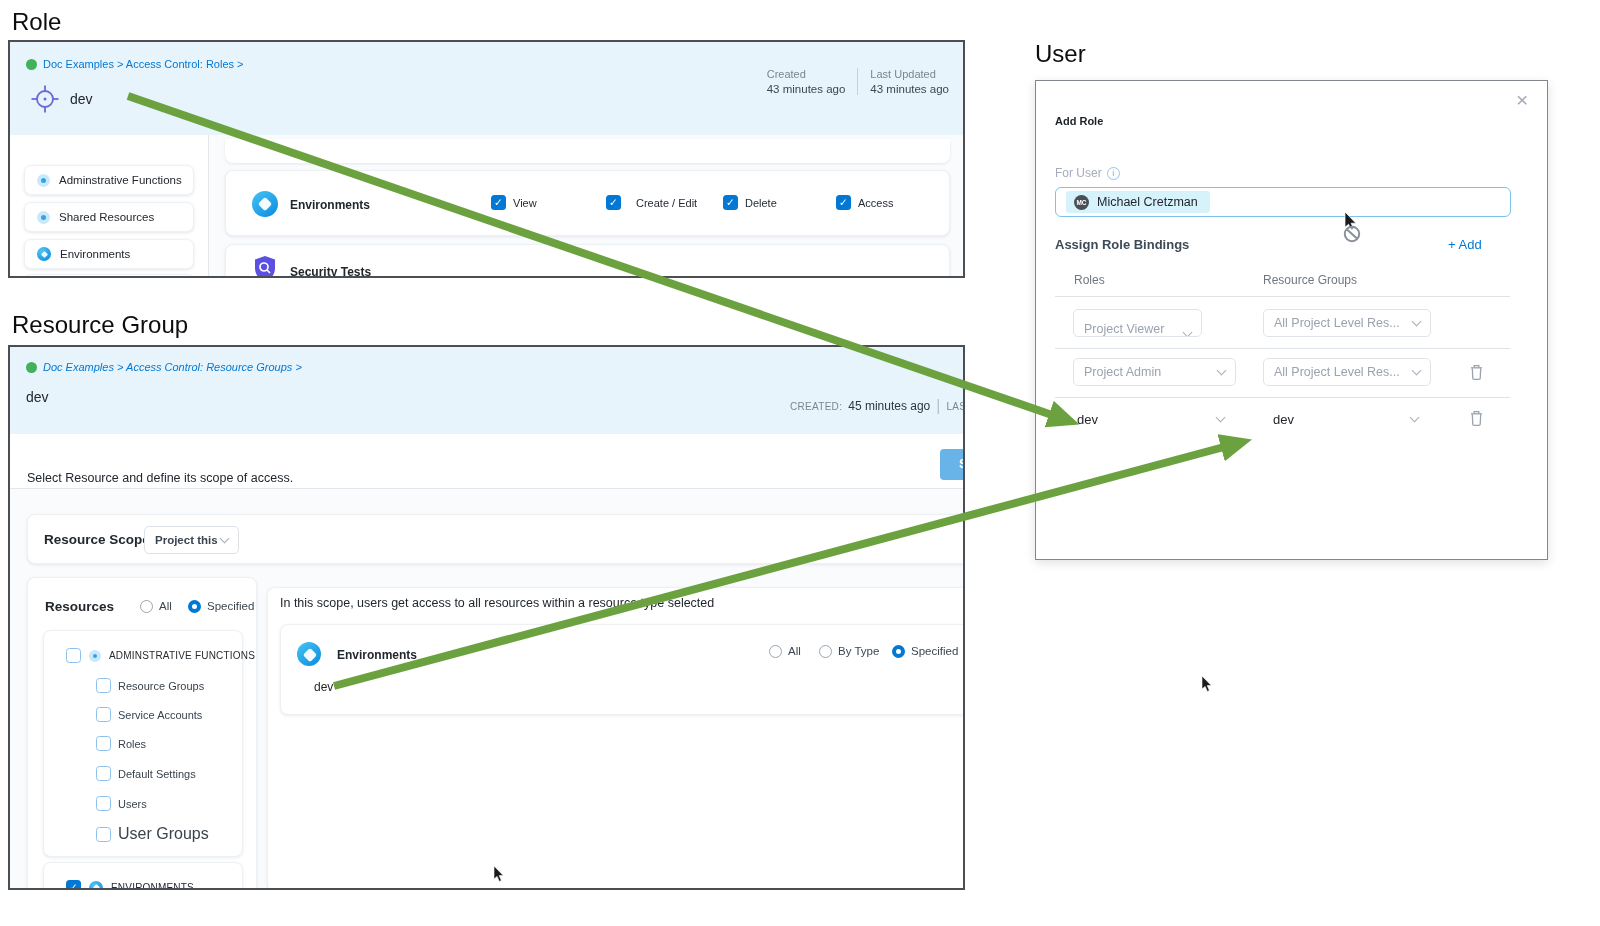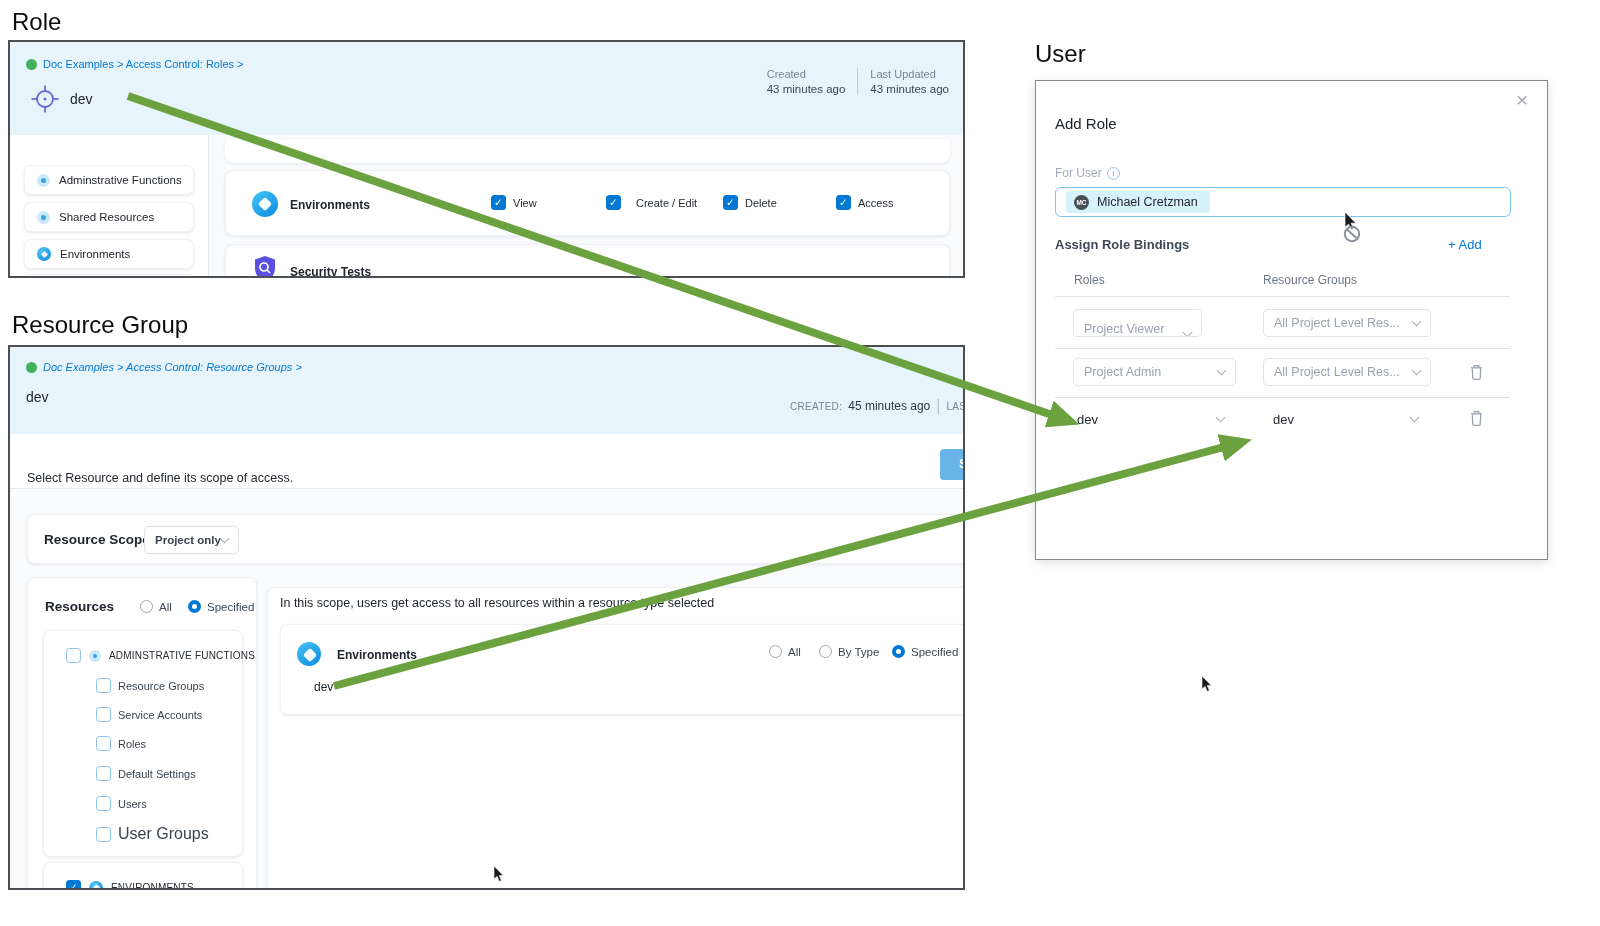--- a/index.html
+++ b/index.html
@@ -25,21 +25,21 @@
   .blue-orb::after { content:""; position:absolute; left:4.5px; top:4.5px; width:5px; height:5px; background:rgba(255,255,255,.92); transform:rotate(45deg); border-radius:1px; }
   .big-orb { position:absolute; width:26px; height:26px; border-radius:50%; background:linear-gradient(140deg,#45c4f3,#0b8be0); }
   .big-orb::after { content:""; position:absolute; left:8px; top:8px; width:10px; height:10px; background:rgba(255,255,255,.95); transform:rotate(45deg); border-radius:2px; }
   .cb { width:15px; height:15px; border-radius:3.5px; flex:none; }
   .cb.on { background:#0278d5; color:#fff; font-size:10.5px; line-height:15px; text-align:center; font-family:"DejaVu Sans",sans-serif; }
   .cb.on::after { content:"✓"; }
   .cb.off { background:#fff; border:1.5px solid #8ec0ea; }
   .radio { width:13px; height:13px; border-radius:50%; background:#fff; flex:none; }
   .radio.on { border:4.2px solid #0278d5; }
   .radio.off { border:1.5px solid #9aa6b0; }
-  .radio-row { position:absolute; display:flex; align-items:center; gap:6px; font-size:11.5px; color:#3c4650; white-space:nowrap; }
+  .radio-row { position:absolute; display:flex; gap:6px; font-size:11.5px; color:#3c4650; white-space:nowrap; }
   .cb-row { position:absolute; display:flex; align-items:center; gap:7px; font-size:11px; color:#252b31; white-space:nowrap; }
   .sel { position:absolute; border:1px solid #e0e4e9; border-radius:5px; background:#fff; color:#9aa3af; font-size:12.5px; display:flex; align-items:center; justify-content:space-between; padding:0 10px; white-space:nowrap; overflow:hidden; }
   .chev { width:7px; height:7px; border-right:1.6px solid #a7aeb8; border-bottom:1.6px solid #a7aeb8; transform:rotate(45deg); margin-top:-4px; flex:none; }
   .divline { position:absolute; border-top:1px solid #dfe3e8; }
   .col-h { position:absolute; font-size:12px; color:#6f7780; }
   .plain-val { position:absolute; font-size:13px; color:#22272d; }
   .trash { position:absolute; cursor:pointer; }
   .note { position:absolute; font-size:12.5px; color:#22272d; white-space:nowrap; }
   .btn-save { position:absolute; background:#68b3e7; color:#fff; font-size:12.5px; font-weight:bold; border:none; border-radius:4px; text-align:center; line-height:31px; }
   .info-i { width:13px; height:13px; border-radius:50%; border:1px solid #9fc0e4; color:#8aa9cc; font-size:9px; line-height:11px; text-align:center; display:inline-block; }
@@ -151,21 +151,21 @@
     <div class="abs" style="left:0; top:87px; right:0; height:55px; background:#fff; border-bottom:1px solid #e3e7eb;">
       <div class="abs" style="left:17px; top:37px; font-size:12.5px;">Select Resource and define its scope of access.</div>
       <div class="btn-save" style="left:930px; top:15px; width:60px; height:31px;">Sav</div>
     </div>
 
     <div class="abs" style="left:0; top:142px; right:0; bottom:0; background:#fafbfd;"></div>
 
     <div class="card" style="left:17px; top:167px; width:990px; height:50px;">
       <div class="abs" style="left:16px; top:17px; font-size:13.5px; font-weight:bold;">Resource Scope</div>
       <div class="sel" style="left:116px; top:11px; width:95px; height:28px; color:#394450; font-weight:bold; font-size:11.5px; border-color:#dde1e6;">
-        <span>Project only</span>
+        <span>Project this</span>
         <span class="chev"></span>
       </div>
     </div>
 
     <div class="card" style="left:17px; top:230px; width:230px; height:320px; border-radius:8px;">
       <div class="abs" style="left:17px; top:21px; font-size:13.5px; font-weight:bold;">Resources</div>
       <div class="radio-row" style="left:112px; top:22px;">
         <span class="radio off"></span>
         <span>All</span>
       </div>
@@ -234,21 +234,21 @@
         </div>
         <div class="abs" style="left:33px; top:55px; font-size:12px;">dev</div>
       </div>
     </div>
   </div>
 
   <div class="heading" style="left:1035px; top:40px;">User</div>
 
   <div class="dialog" style="left:1035px; top:80px; width:513px; height:480px;">
     <div class="abs" style="left:480px; top:8px; font-size:21px; color:#a3aab4; line-height:21px; cursor:pointer;">×</div>
-    <div class="abs" style="left:19px; top:34px; font-size:15px; font-weight:normal; color:#1b2126;">Add Role</div>
+    <div class="abs" style="left:19px; top:34px; font-size:11px; font-weight:bold; color:#1b2126;">Add Role</div>
 
     <div class="abs" style="left:19px; top:85px; display:flex; align-items:center; gap:5px; font-size:12px; color:#a5adbb;">
       <span>For User</span>
       <span class="info-i">i</span>
     </div>
 
     <div class="abs" style="left:19px; top:106px; width:456px; height:30px; border:1.2px solid #7cc3f0; border-radius:6px; background:#fff; display:flex; align-items:center; padding:0 4px 0 10px;">
       <div style="background:#d6f3fc; border-radius:3px; height:22px; display:flex; align-items:center; gap:8px; padding:0 12px 0 8px;">
         <span style="width:15px; height:15px; border-radius:50%; background:#4a4f57; color:#fff; font-size:6.5px; font-weight:bold; line-height:15px; text-align:center; flex:none;">MC</span>
         <span style="font-size:12.5px; color:#22272d;">Michael Cretzman</span>

